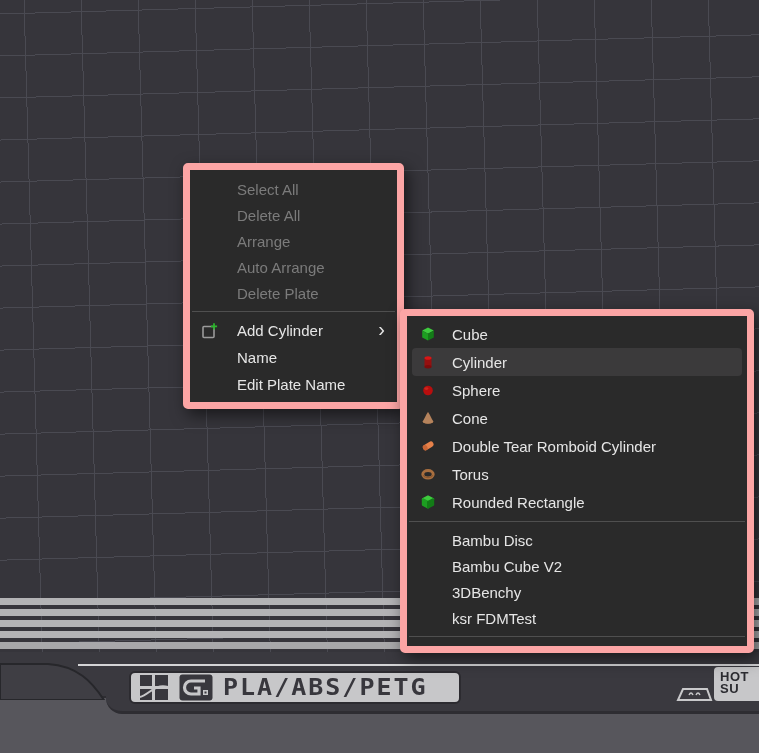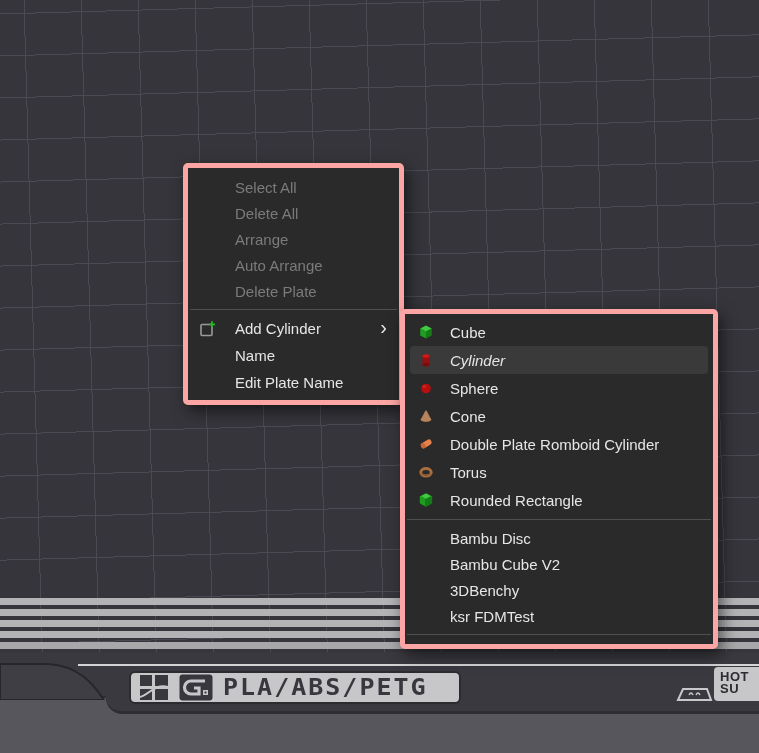--- a/index.html
+++ b/index.html
@@ -37,33 +37,33 @@
     letter-spacing:2px;color:#38373d;white-space:nowrap;transform:scaleY(.92);
   }
   .hot-warning{
     position:absolute;left:714px;top:667px;width:70px;height:34px;z-index:3;
     background:#c7c7c9;border-radius:4px 0 0 4px;padding:4px 0 0 6px;box-sizing:border-box;
     font-weight:900;font-size:13px;line-height:12px;color:#2c2c31;letter-spacing:.5px;
   }
   .bed-icon{position:absolute;left:676px;top:687px;z-index:3;}
   
   .menu{
-    position:absolute;background:#2a2a2a;border:5px solid #fca5a5;border-radius:5px;
+    position:absolute;background:#2a2a2a;border:7px solid #fca5a5;border-radius:5px;
     box-shadow:4px 6px 16px rgba(0,0,0,.55);color:#e6e6e6;font-size:15px;box-sizing:border-box;
   }
   #context-menu{left:183px;top:163px;width:221px;padding:6px 0 4px;z-index:10;}
-  #primitive-submenu{left:400px;top:309px;width:318px;padding:4px 0 4px;z-index:11;}
+  #primitive-submenu{left:400px;top:309px;width:354px;padding:4px 0 4px;z-index:11;}
   .menu-row{position:relative;display:flex;align-items:center;height:26px;padding-left:47px;cursor:default;}
   .menu-row.disabled{color:#7b7b7b;}
   .menu-row.tall{height:27px;}
   .row-icon{position:absolute;left:11px;top:50%;transform:translateY(-50%);display:flex;}
   .chevron{position:absolute;right:12px;top:50%;transform:translateY(-55%);font-size:20px;color:#e6e6e6;}
   .sep{height:1px;background:#4f4f4f;margin:5px 2px;}
   .sub-row{position:relative;display:flex;align-items:center;height:28px;margin:0 5px;padding-left:40px;border-radius:4px;}
-  .sub-row.highlighted{background:#3b3a3b;font-style:italic;}
+  .sub-row.highlighted{background:#3b3a3b;}
   .sub-row .row-icon{left:8px;}
   .model-row{height:26px;}
   .svg-row{height:30px;}
 </style>
 </head>
 <body>
 
 <div id="stage">
 
   <div class="grid"></div>
@@ -186,21 +186,21 @@
     </div>
     <div class="sub-row">
       <span class="row-icon">
         <svg width="16" height="16" viewBox="0 0 16 16">
           <g transform="rotate(-32 8 8)">
             <rect x="2.5" y="5.2" width="11.5" height="5.6" rx="2.8" fill="#e6814a"></rect>
             <rect x="2.5" y="5.2" width="4.4" height="5.6" rx="2.2" fill="#c96636"></rect>
           </g>
         </svg>
       </span>
-      <span>Double Plate Romboid Cylinder</span>
+      <span>Double Tear Romboid Cylinder</span>
     </div>
     <div class="sub-row">
       <span class="row-icon">
         <svg width="16" height="16" viewBox="0 0 16 16">
           <ellipse cx="8" cy="8.3" rx="5.2" ry="3.7" fill="none" stroke="#a96f3f" stroke-width="3"></ellipse>
           <path d="M3.2 9.3 a5.2 3.7 0 0 0 9.6 0" stroke="#8a5830" stroke-width="1.2" fill="none"></path>
         </svg>
       </span>
       <span>Torus</span>
     </div>

